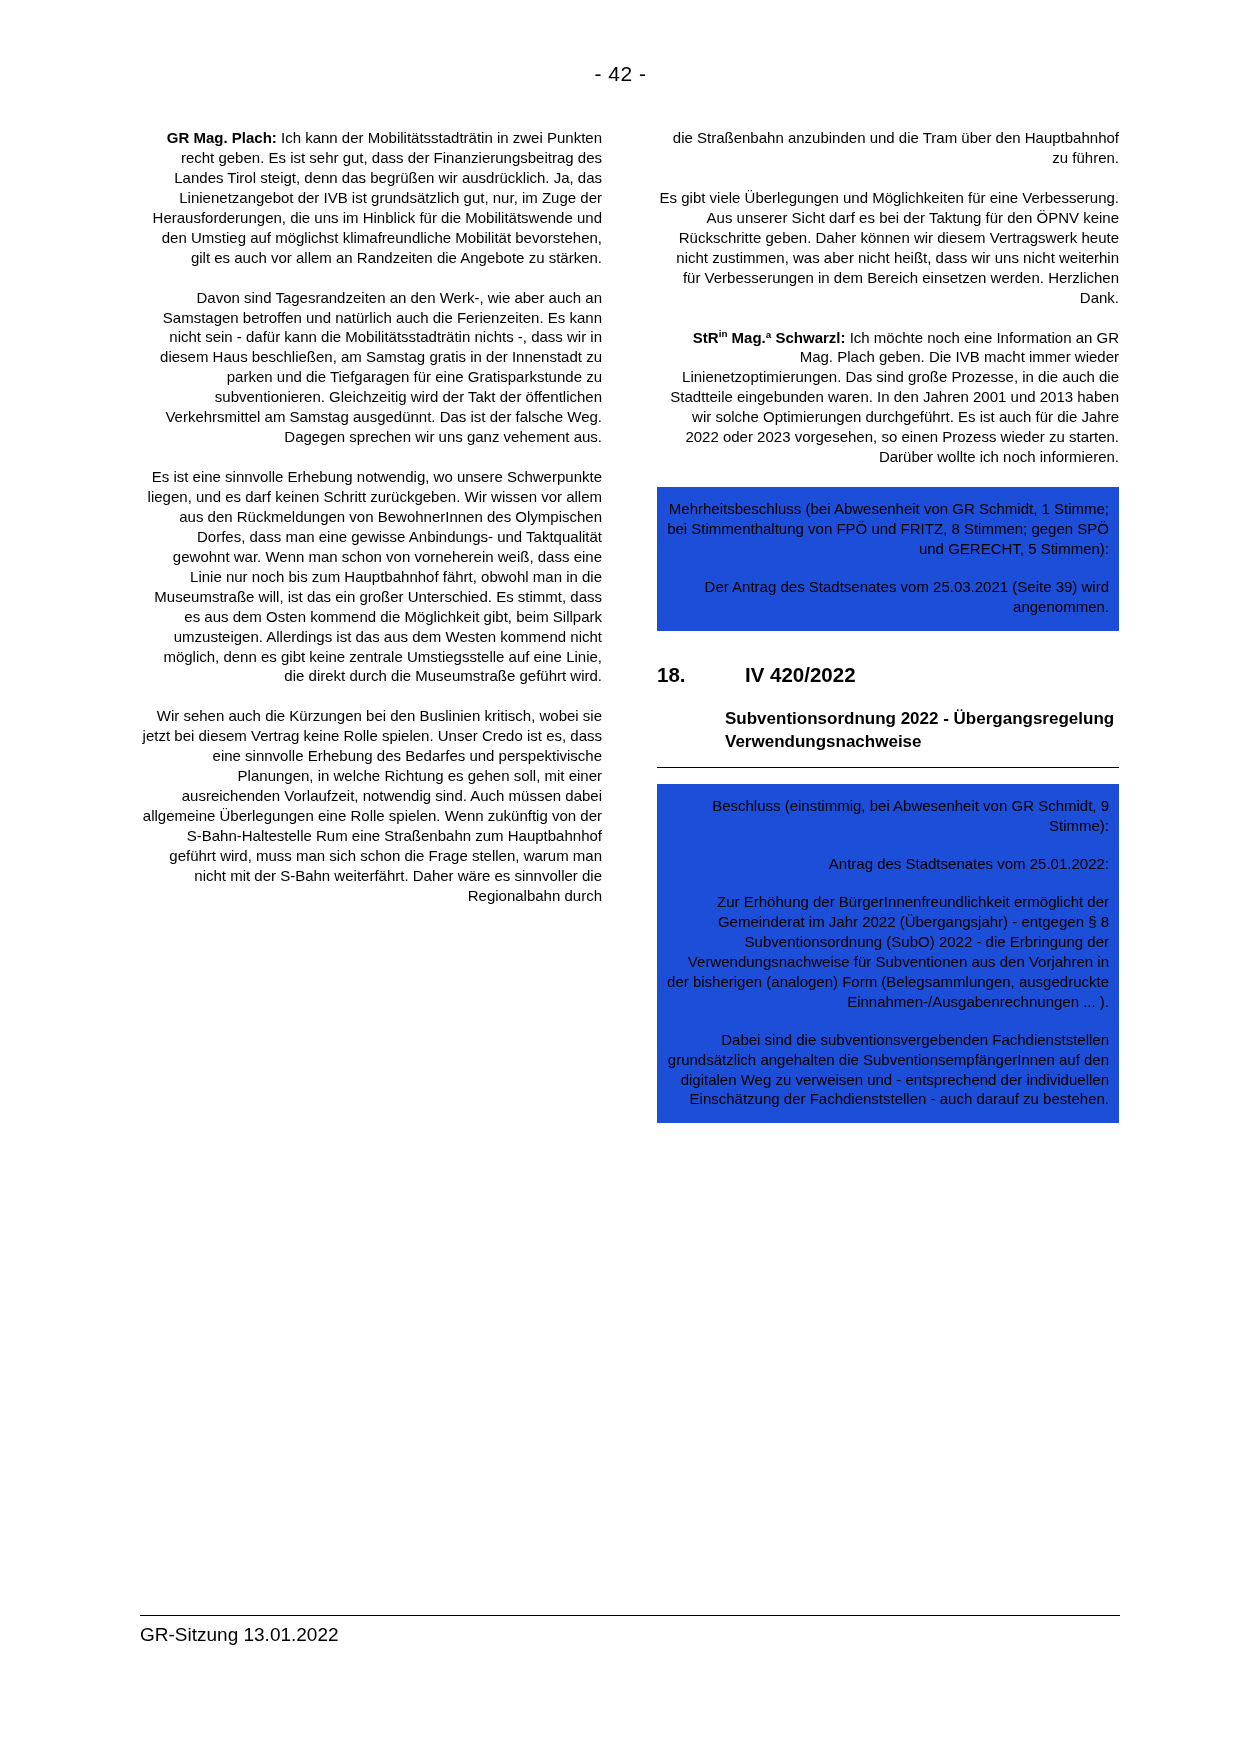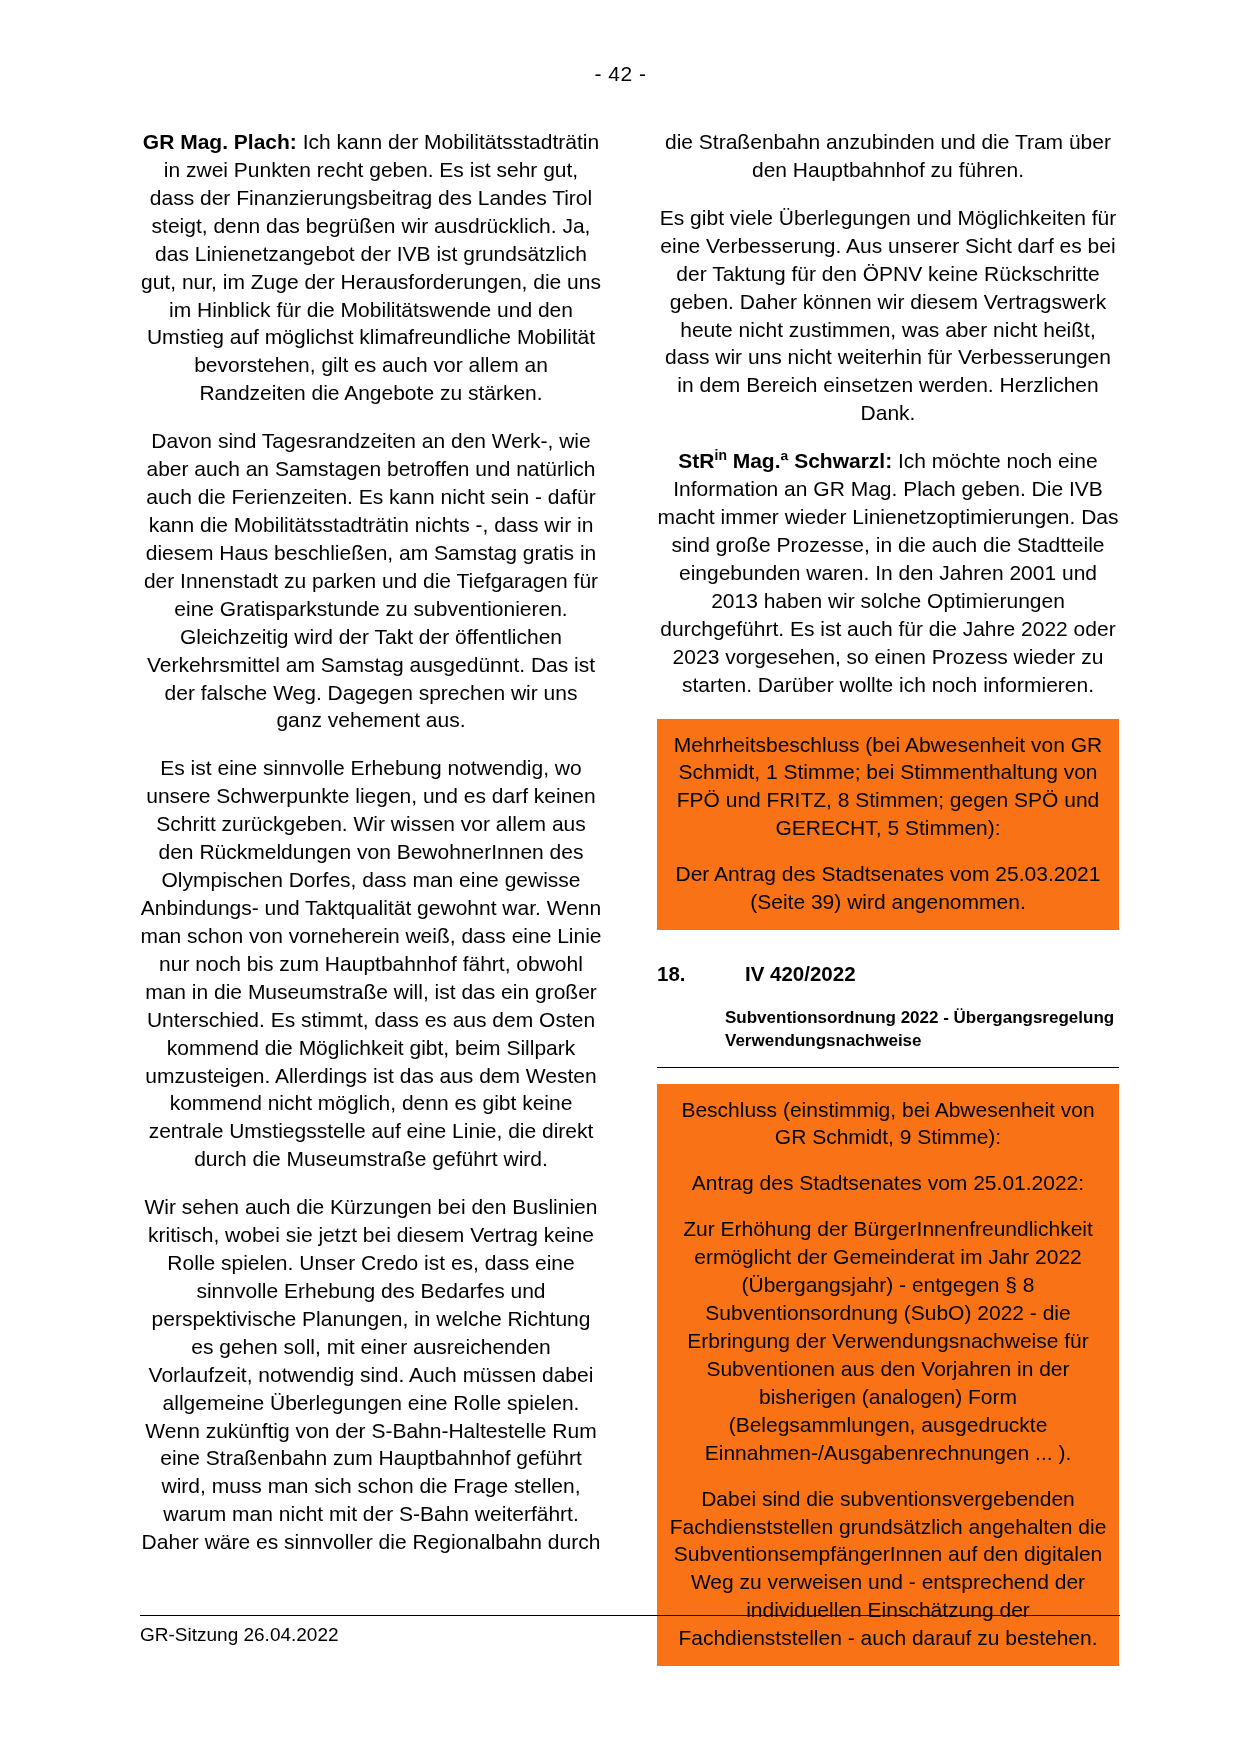--- a/index.html
+++ b/index.html
@@ -36,34 +36,34 @@
     left: 140px;
     width: 980px;
     display: flex;
     gap: 55px;
   }
   .col {
     width: 462px;
   }
   p {
     margin: 0 0 20px 0;
-    font-size: 21px;
+    font-size: 15px;
     line-height: 1.33;
-    text-align: center;
+    text-align: right;
   }
   .speaker {
     font-weight: bold;
   }
   sup {
     font-size: 0.66em;
     vertical-align: super;
     line-height: 0;
   }
   .shaded {
-    background: #f97316;
+    background: #1d4ed8;
     padding: 12px 10px 6px 10px;
     margin-bottom: 22px;
   }
   .shaded p {
     margin-bottom: 18px;
   }
   .shaded p:last-child {
     margin-bottom: 8px;
   }
   .item-block {
@@ -170,16 +170,16 @@
         <p>Zur Erhöhung der BürgerInnenfreundlichkeit ermöglicht der Gemeinderat im Jahr 2022 (Übergangsjahr) - entgegen § 8 Subventionsordnung (SubO) 2022 - die Erbringung der Verwendungsnachweise für Subventionen aus den Vorjahren in der bisherigen (analogen) Form (Belegsammlungen, ausgedruckte Einnahmen-/Ausgabenrechnungen ... ).</p>
         <p>Dabei sind die subventionsvergebenden Fachdienststellen grundsätzlich angehalten die SubventionsempfängerInnen auf den digitalen Weg zu verweisen und - entsprechend der individuellen Einschätzung der Fachdienststellen - auch darauf zu bestehen.</p>
       </div>
 
     </div>
 
   </div>
 
   <div class="footer">
     <hr class="footer-rule">
-    <div class="footer-text">GR-Sitzung 26.04.2022</div>
+    <div class="footer-text">GR-Sitzung 13.01.2022</div>
   </div>
 
 </div>
 
 </body></html>

